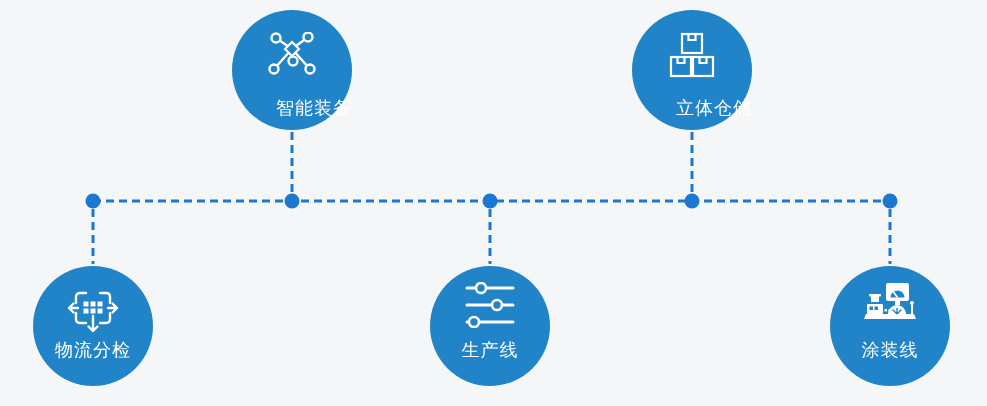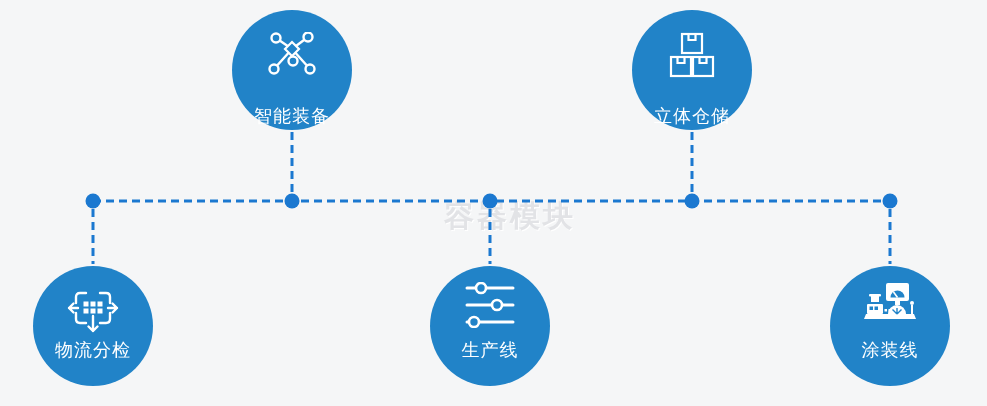--- a/index.html
+++ b/index.html
@@ -56,36 +56,35 @@
     position: absolute;
     left: 0;
     right: 0;
     text-align: center;
     color: #ffffff;
     font-size: 18px;
     font-weight: 500;
     letter-spacing: 1px;
     white-space: nowrap;
   }
-  .node.top .label    { top: 94px; }
+  .node.top .label    { top: 86px; text-align: right; }
   .node.bottom .label { top: 72px; }
 
   
   .node-smart     { left: 232px; top: 10px;  }
   .node-warehouse { left: 632px; top: 10px;  }
   .node-sorting   { left: 33px;  top: 266px; }
   .node-produce   { left: 430px; top: 266px; }
   .node-painting  { left: 830px; top: 266px; }
 </style>
 </head>
 <body>
 
 <div class="canvas">
 
-  <div class="watermark">容器模块</div>
 
   <svg class="connectors" width="987" height="406" viewBox="0 0 987 406">
     <g stroke="#1b78d0" stroke-width="3" stroke-dasharray="8 5" fill="none">
       <path d="M93 201 H890"></path>
       <path d="M292 132 V201"></path>
       <path d="M692 132 V201"></path>
       <path d="M93 209 V264"></path>
       <path d="M490 209 V264"></path>
       <path d="M890 209 V264"></path>
     </g>

